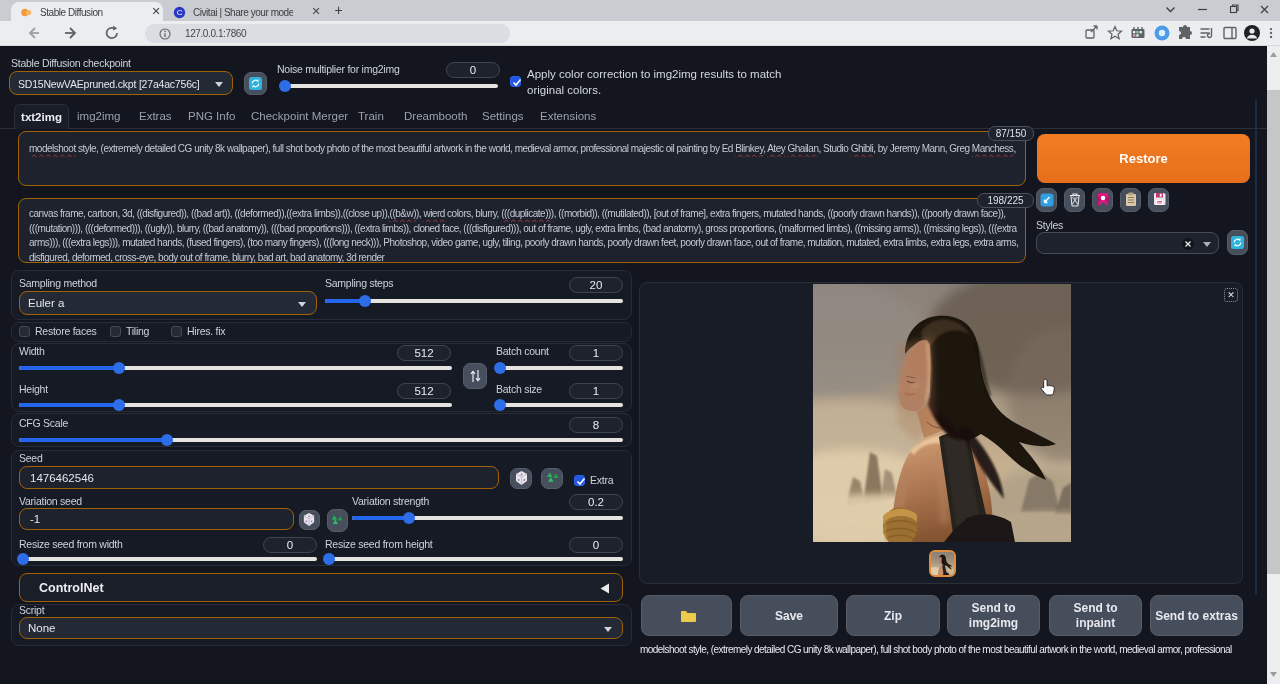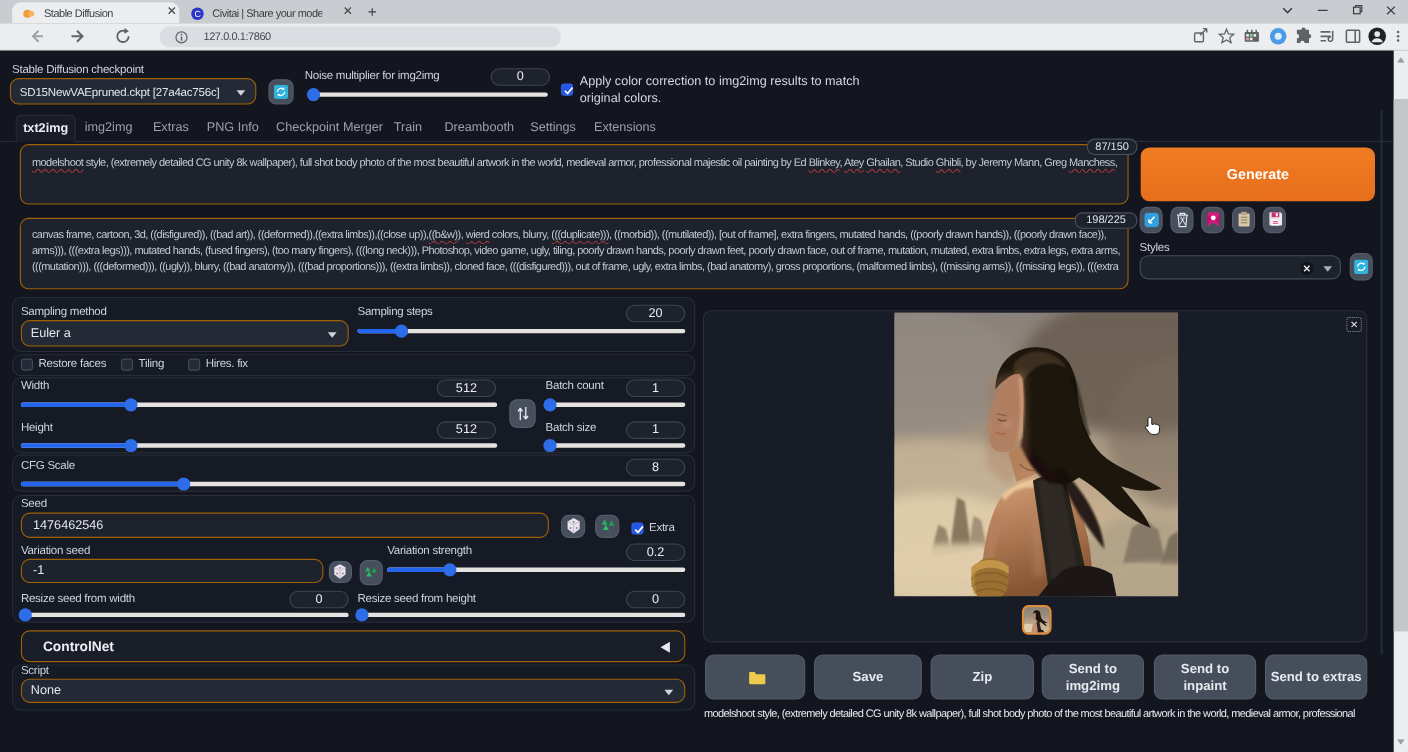--- a/index.html
+++ b/index.html
@@ -241,27 +241,28 @@
 <div id="prompt1" class="box">
     <div class="ptext">
       <div><span class="sp">modelshoot</span> style, (extremely detailed CG unity 8k wallpaper), full shot body photo of the most beautiful artwork in the world, medieval armor, professional majestic oil painting by Ed <span class="sp">Blinkey</span>, <span class="sp">Atey</span> <span class="sp">Ghailan</span>, Studio <span class="sp">Ghibli</span>, by Jeremy Mann, Greg <span class="sp">Manchess</span>,</div>
     </div>
   </div>
 <div id="counter1" class="counter">87/150</div>
 
 <div id="prompt2" class="box">
     <div class="ptext" style="top:8px">
       <div>canvas frame, cartoon, 3d, ((disfigured)), ((bad art)), ((deformed)),((extra limbs)),((close up)),<span class="sp">((b&amp;w)</span>), <span class="sp">wierd</span> colors, blurry, <span class="sp">(((duplicate)))</span>, ((morbid)), ((mutilated)), [out of frame], extra fingers, mutated hands, ((poorly drawn hands)), ((poorly drawn face)),</div>
+      <div>(((mutation))), (((deformed))), ((ugly)), blurry, ((bad anatomy)), (((bad proportions))), ((extra limbs)), cloned face, (((disfigured))), out of frame, ugly, extra limbs, (bad anatomy), gross proportions, (malformed limbs), ((missing arms)), ((missing legs)), (((extra</div>
       <div>arms))), (((extra legs))), mutated hands, (fused fingers), (too many fingers), (((long neck))), Photoshop, video game, ugly, tiling, poorly drawn hands, poorly drawn feet, poorly drawn face, out of frame, mutation, mutated, extra limbs, extra legs, extra arms,</div>
-      <div>(((mutation))), (((deformed))), ((ugly)), blurry, ((bad anatomy)), (((bad proportions))), ((extra limbs)), cloned face, (((disfigured))), out of frame, ugly, extra limbs, (bad anatomy), gross proportions, (malformed limbs), ((missing arms)), ((missing legs)), (((extra</div>
+      <div>disfigured, deformed, cross-eye, body out of frame, blurry, bad art, bad anatomy, 3d render</div>
     </div>
   </div>
 <div id="counter2" class="counter">198/225</div>
 
-<div id="generate">Generate</div>
+<div id="generate">Restore</div>
 <div class="iconbtn" style="left:1036px"></div>
 <div class="iconbtn" style="left:1064px"></div>
 <div class="iconbtn" style="left:1092px"></div>
 <div class="iconbtn" style="left:1120px"></div>
 <div class="iconbtn" style="left:1148px"></div>
 <svg class="abs" style="left:1040px;top:193px" width="14" height="14" viewBox="0 0 14 14">
     <rect width="13" height="13" x="0.5" y="0.5" rx="3" fill="#2f9fe0"></rect>
     <path d="M9.5 4 L4.5 9.5 M4.5 9.5 v-3 M4.5 9.5 h3" stroke="#fff" stroke-width="1.4" fill="none"></path>
   </svg>
 <svg class="abs" style="left:1069px;top:192px" width="12" height="15" viewBox="0 0 12 15">

